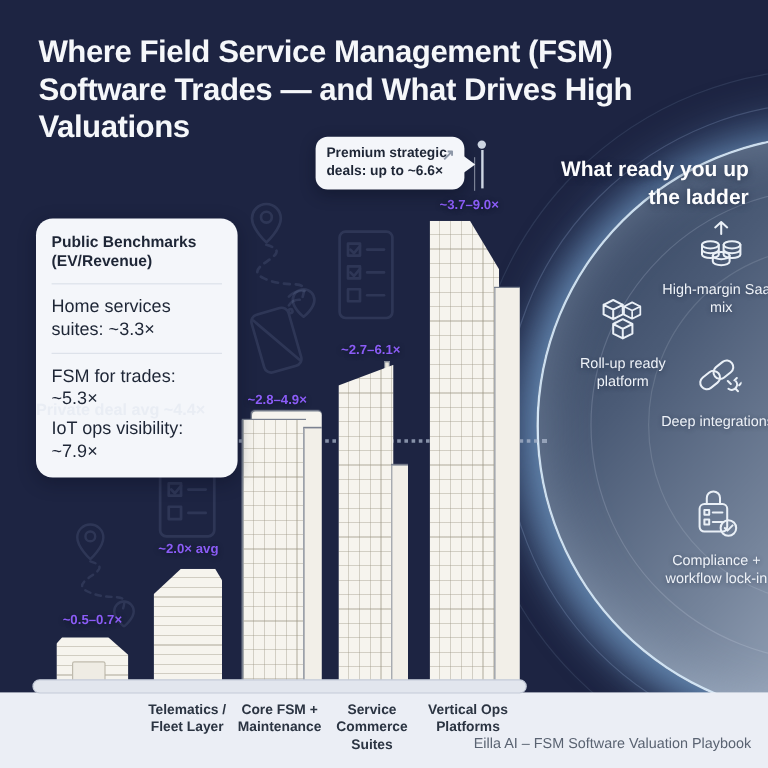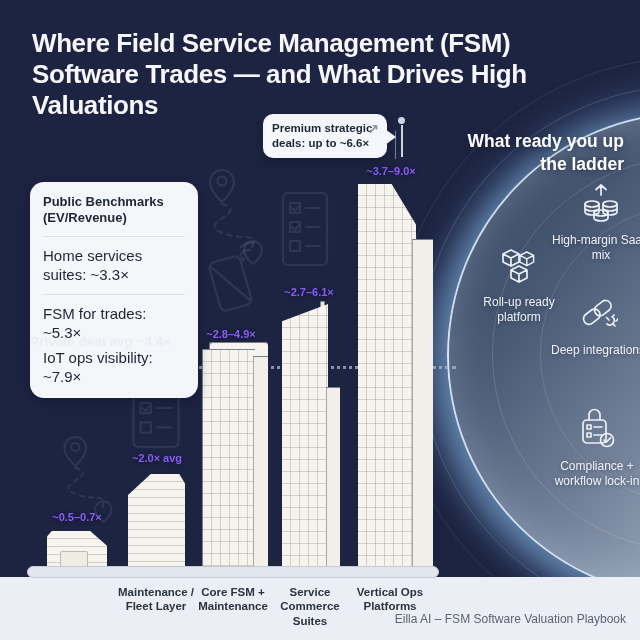--- a/index.html
+++ b/index.html
@@ -218,21 +218,21 @@
 
   <div class="vlabel" style="left:37px;top:511px;width:80px;">~0.5–0.7×</div>
   <div class="vlabel" style="left:107px;top:452px;width:100px;">~2.0× avg</div>
   <div class="vlabel" style="left:181px;top:328px;width:100px;">~2.8–4.9×</div>
   <div class="vlabel" style="left:259px;top:286px;width:100px;">~2.7–6.1×</div>
   <div class="vlabel" style="left:341px;top:165px;width:100px;">~3.7–9.0×</div>
 
   <div class="bottom-strip"></div>
   <div class="platform"></div>
 
-  <div class="cat" style="left:112px;">Maintenance / Fleet Layer</div>
+  <div class="cat" style="left:112px;">Telematics / Fleet Layer</div>
   <div class="cat" style="left:189px;">Core FSM + Maintenance</div>
   <div class="cat" style="left:267px;width:86px;">Service Commerce Suites</div>
   <div class="cat" style="left:346px;">Vertical Ops Platforms</div>
 
   <div class="footer">Eilla AI – FSM Software Valuation Playbook</div>
 
   <div class="ladder-title">What ready you up the ladder</div>
 
   <div class="ladder-item li1">
     <span class="ic">

